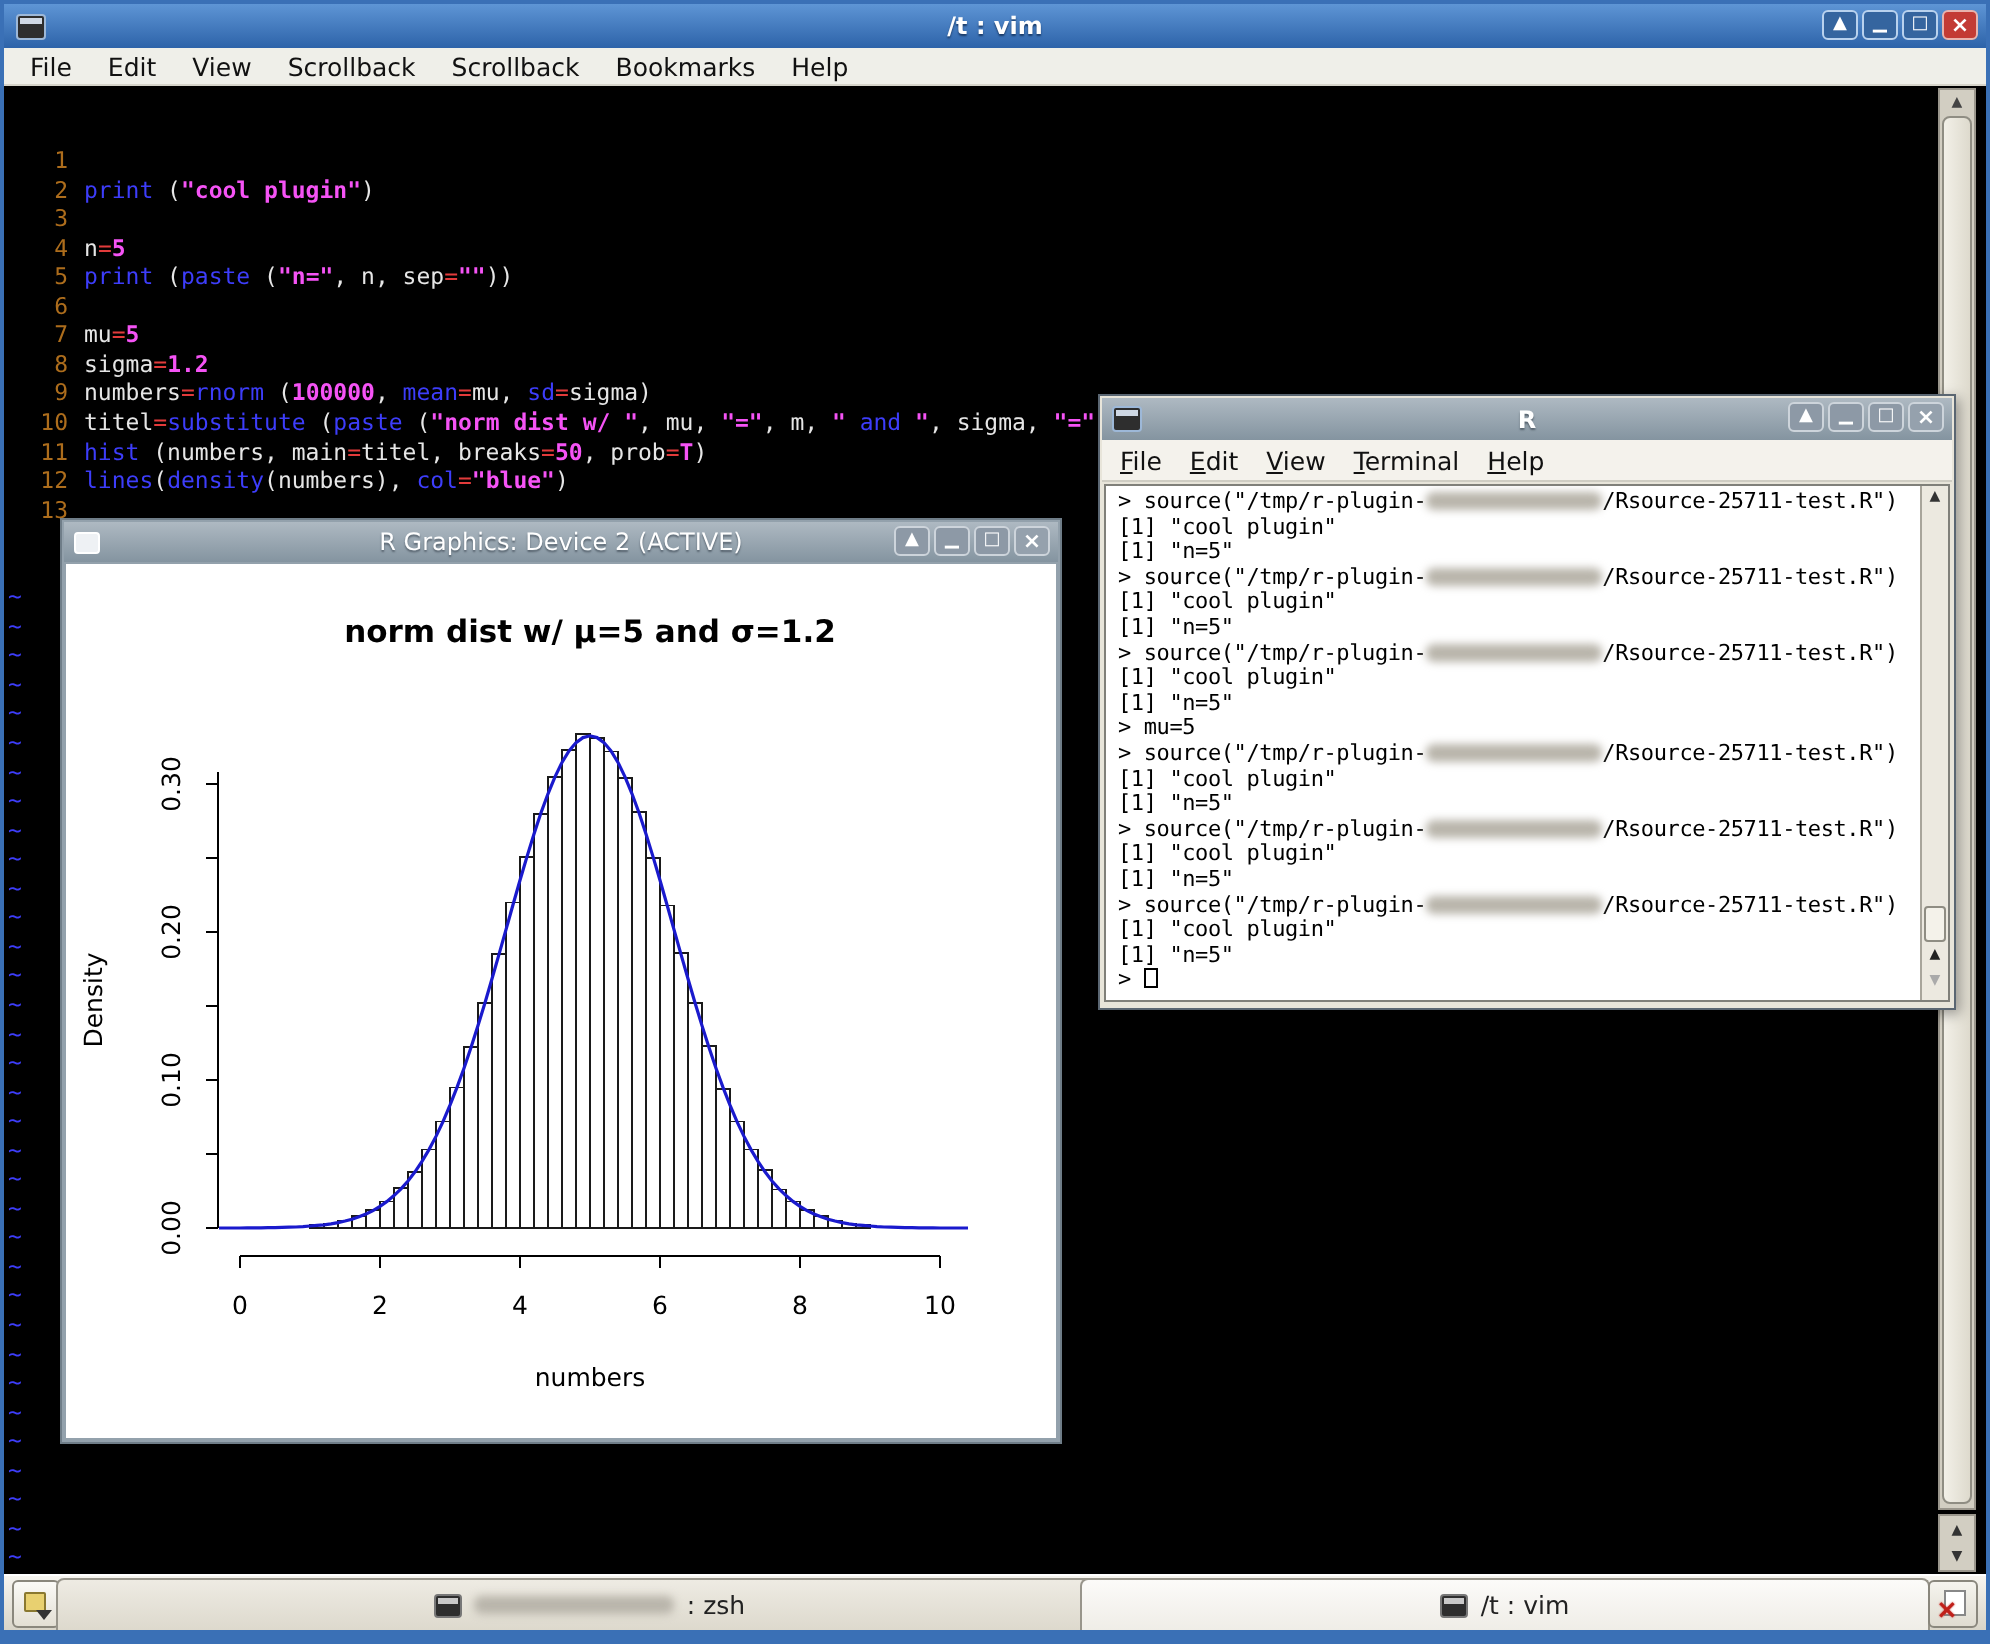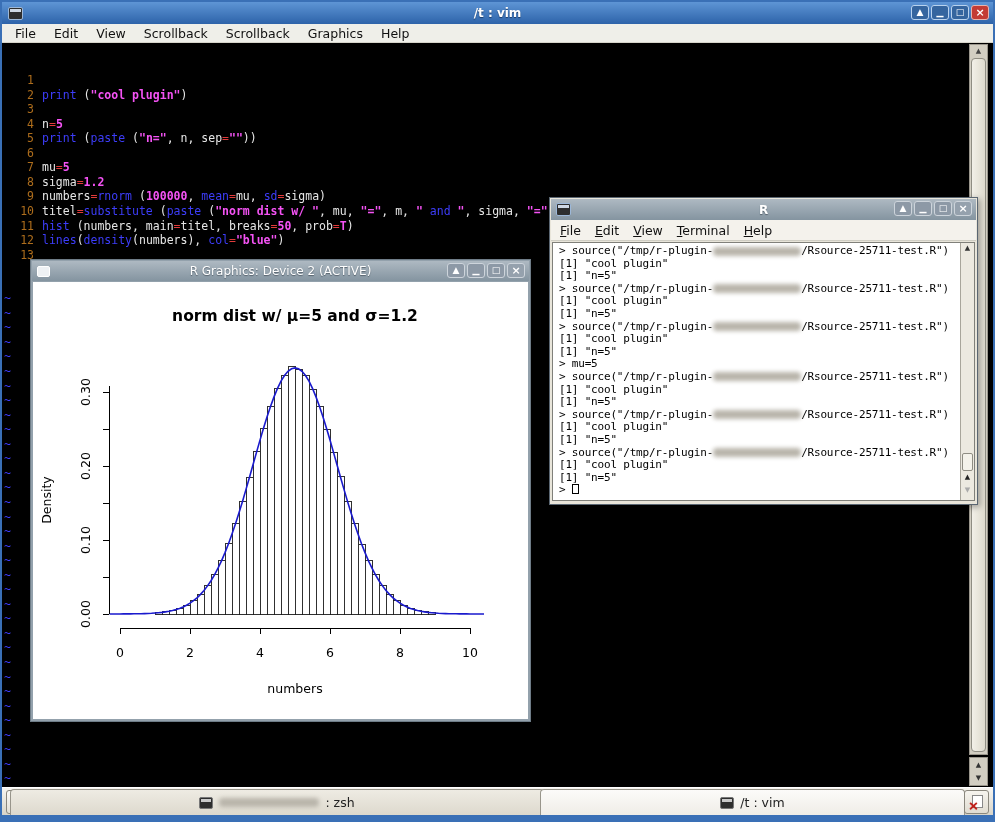--- a/index.html
+++ b/index.html
@@ -47,21 +47,21 @@
 
   
   .tabbar{position:absolute;left:2px;right:2px;top:787px;height:28px;z-index:2;
     background:linear-gradient(#f7f5f0,#d8d4c8);border-top:1px solid #fff}
   .ntbtn{position:absolute;left:4px;top:2px;width:24px;height:24px;border:1px solid #8a877d;border-radius:3px;
     background:linear-gradient(#fbfaf7,#e3dfd4)}
   .ntico{position:absolute;left:5px;top:5px;width:11px;height:10px;background:#e8d070;border:1px solid #8a7830;border-radius:1px}
   .ntarrow{position:absolute;right:3px;bottom:3px;width:0;height:0;border-left:4px solid transparent;border-right:4px solid transparent;border-top:5px solid #333}
   .tab{position:absolute;top:1px;height:26px;border:1px solid #98958b;border-bottom:none;border-radius:4px 4px 0 0;
     display:flex;align-items:center;justify-content:center;font-size:12.5px;color:#222;gap:6px}
-  .tab1{left:8px;width:534px;background:linear-gradient(#eeebe3,#ddd9cd)}
+  .tab1{left:26px;width:534px;background:linear-gradient(#eeebe3,#ddd9cd)}
   .tab2{left:538px;width:425px;background:linear-gradient(#fcfbf9,#efede7)}
   .tabico{width:14px;height:12px;background:#2e2e2e;border:1px solid #777;border-radius:2px;position:relative;flex:0 0 auto}
   .tabico:before{content:"";position:absolute;left:1px;top:1px;right:1px;height:3px;background:#c9c9c9}
   .closebtn{position:absolute;right:4px;top:2px;width:25px;height:24px;border:1px solid #8a877d;border-radius:3px;
     background:linear-gradient(#f6f4ee,#e0dcd1)}
   .cb-page{position:absolute;left:7px;top:4px;width:11px;height:13px;background:#fff;border:1px solid #888}
   .cb-x{position:absolute;left:3px;top:8px;color:#c0201a;font-weight:bold;font-size:13px;line-height:13px;text-shadow:0 0 1px #c0201a}
   .redact{display:inline-block;height:9px;background:#b9b5ab;border-radius:4px;filter:blur(2px);vertical-align:middle}
 
   
@@ -111,21 +111,21 @@
           <span class="wbtn wb-maximize">□</span>
           <span class="wbtn wb-close">×</span>
         </div>
     </div>
     <div class="kmenu">
         <span class="mitem">File</span>
         <span class="mitem">Edit</span>
         <span class="mitem">View</span>
         <span class="mitem">Scrollback</span>
         <span class="mitem">Scrollback</span>
-        <span class="mitem">Graphics</span>
+        <span class="mitem">Bookmarks</span>
         <span class="mitem">Help</span>
       </div>
 
     <div class="term">
       <div class="vim">
         <div><div class="vline"><span class="lnum">1</span></div><div class="vline"><span class="lnum">2</span><span class="v-k">print</span><span class="v-t"> (</span><span class="v-s">"cool plugin"</span><span class="v-t">)</span></div><div class="vline"><span class="lnum">3</span></div><div class="vline"><span class="lnum">4</span><span class="v-t">n</span><span class="v-o">=</span><span class="v-s">5</span></div><div class="vline"><span class="lnum">5</span><span class="v-k">print</span><span class="v-t"> (</span><span class="v-k">paste</span><span class="v-t"> (</span><span class="v-s">"n="</span><span class="v-t">, n, sep</span><span class="v-o">=</span><span class="v-s">""</span><span class="v-t">))</span></div><div class="vline"><span class="lnum">6</span></div><div class="vline"><span class="lnum">7</span><span class="v-t">mu</span><span class="v-o">=</span><span class="v-s">5</span></div><div class="vline"><span class="lnum">8</span><span class="v-t">sigma</span><span class="v-o">=</span><span class="v-s">1.2</span></div><div class="vline"><span class="lnum">9</span><span class="v-t">numbers</span><span class="v-o">=</span><span class="v-k">rnorm</span><span class="v-t"> (</span><span class="v-s">100000</span><span class="v-t">, </span><span class="v-k">mean</span><span class="v-o">=</span><span class="v-t">mu, </span><span class="v-k">sd</span><span class="v-o">=</span><span class="v-t">sigma)</span></div><div class="vline"><span class="lnum">10</span><span class="v-t">titel</span><span class="v-o">=</span><span class="v-k">substitute</span><span class="v-t"> (</span><span class="v-k">paste</span><span class="v-t"> (</span><span class="v-s">"norm dist w/ "</span><span class="v-t">, mu, </span><span class="v-s">"="</span><span class="v-t">, m, </span><span class="v-s">" </span><span class="v-k">and</span><span class="v-s"> "</span><span class="v-t">, sigma, </span><span class="v-s">"="</span><span class="v-t">, s, sep</span><span class="v-o">=</span><span class="v-s">""</span><span class="v-t">), </span><span class="v-k">list</span><span class="v-t"> (m</span><span class="v-o">=</span><span class="v-t">mu, s</span><span class="v-o">=</span><span class="v-t">sigma))</span></div><div class="vline"><span class="lnum">11</span><span class="v-k">hist</span><span class="v-t"> (numbers, main</span><span class="v-o">=</span><span class="v-t">titel, breaks</span><span class="v-o">=</span><span class="v-s">50</span><span class="v-t">, prob</span><span class="v-o">=</span><span class="v-s">T</span><span class="v-t">)</span></div><div class="vline"><span class="lnum">12</span><span class="v-k">lines</span><span class="v-t">(</span><span class="v-k">density</span><span class="v-t">(numbers), </span><span class="v-k">col</span><span class="v-o">=</span><span class="v-s">"blue"</span><span class="v-t">)</span></div><div class="vline"><span class="lnum">13</span></div></div>
         <div><div class="vline tilde">~</div><div class="vline tilde">~</div><div class="vline tilde">~</div><div class="vline tilde">~</div><div class="vline tilde">~</div><div class="vline tilde">~</div><div class="vline tilde">~</div><div class="vline tilde">~</div><div class="vline tilde">~</div><div class="vline tilde">~</div><div class="vline tilde">~</div><div class="vline tilde">~</div><div class="vline tilde">~</div><div class="vline tilde">~</div><div class="vline tilde">~</div><div class="vline tilde">~</div><div class="vline tilde">~</div><div class="vline tilde">~</div><div class="vline tilde">~</div><div class="vline tilde">~</div><div class="vline tilde">~</div><div class="vline tilde">~</div><div class="vline tilde">~</div><div class="vline tilde">~</div><div class="vline tilde">~</div><div class="vline tilde">~</div><div class="vline tilde">~</div><div class="vline tilde">~</div><div class="vline tilde">~</div><div class="vline tilde">~</div><div class="vline tilde">~</div><div class="vline tilde">~</div><div class="vline tilde">~</div><div class="vline tilde">~</div><div class="vline tilde">~</div></div>
         
         
       </div>

